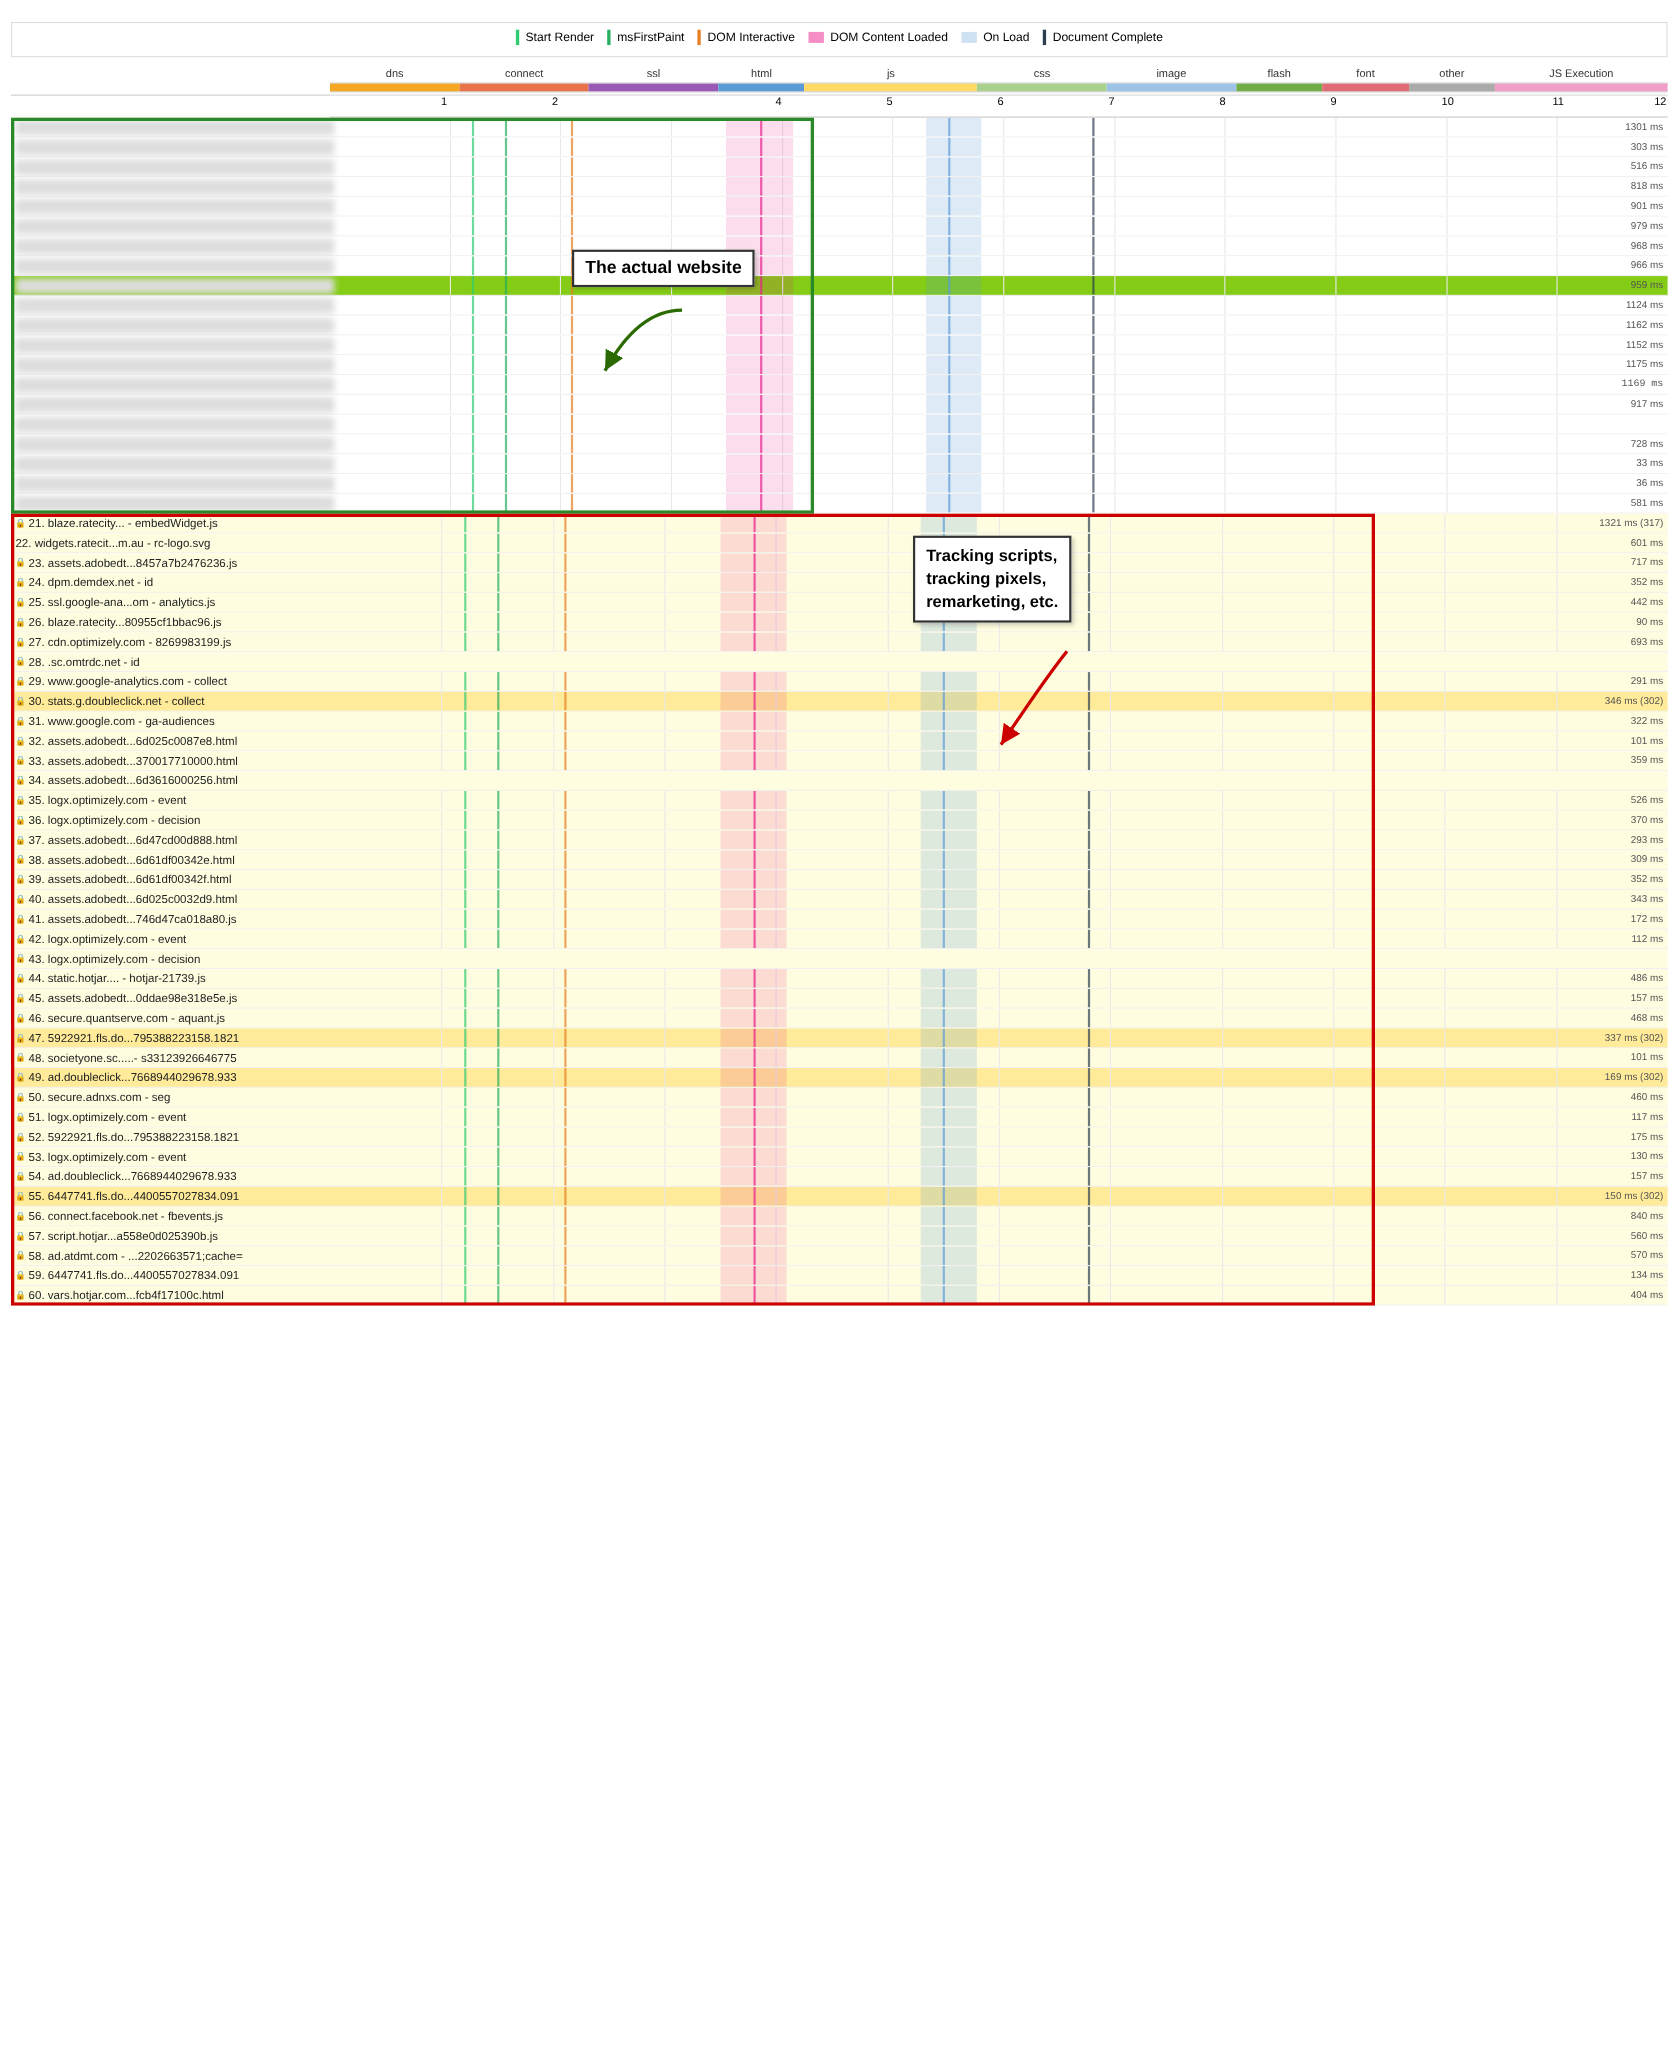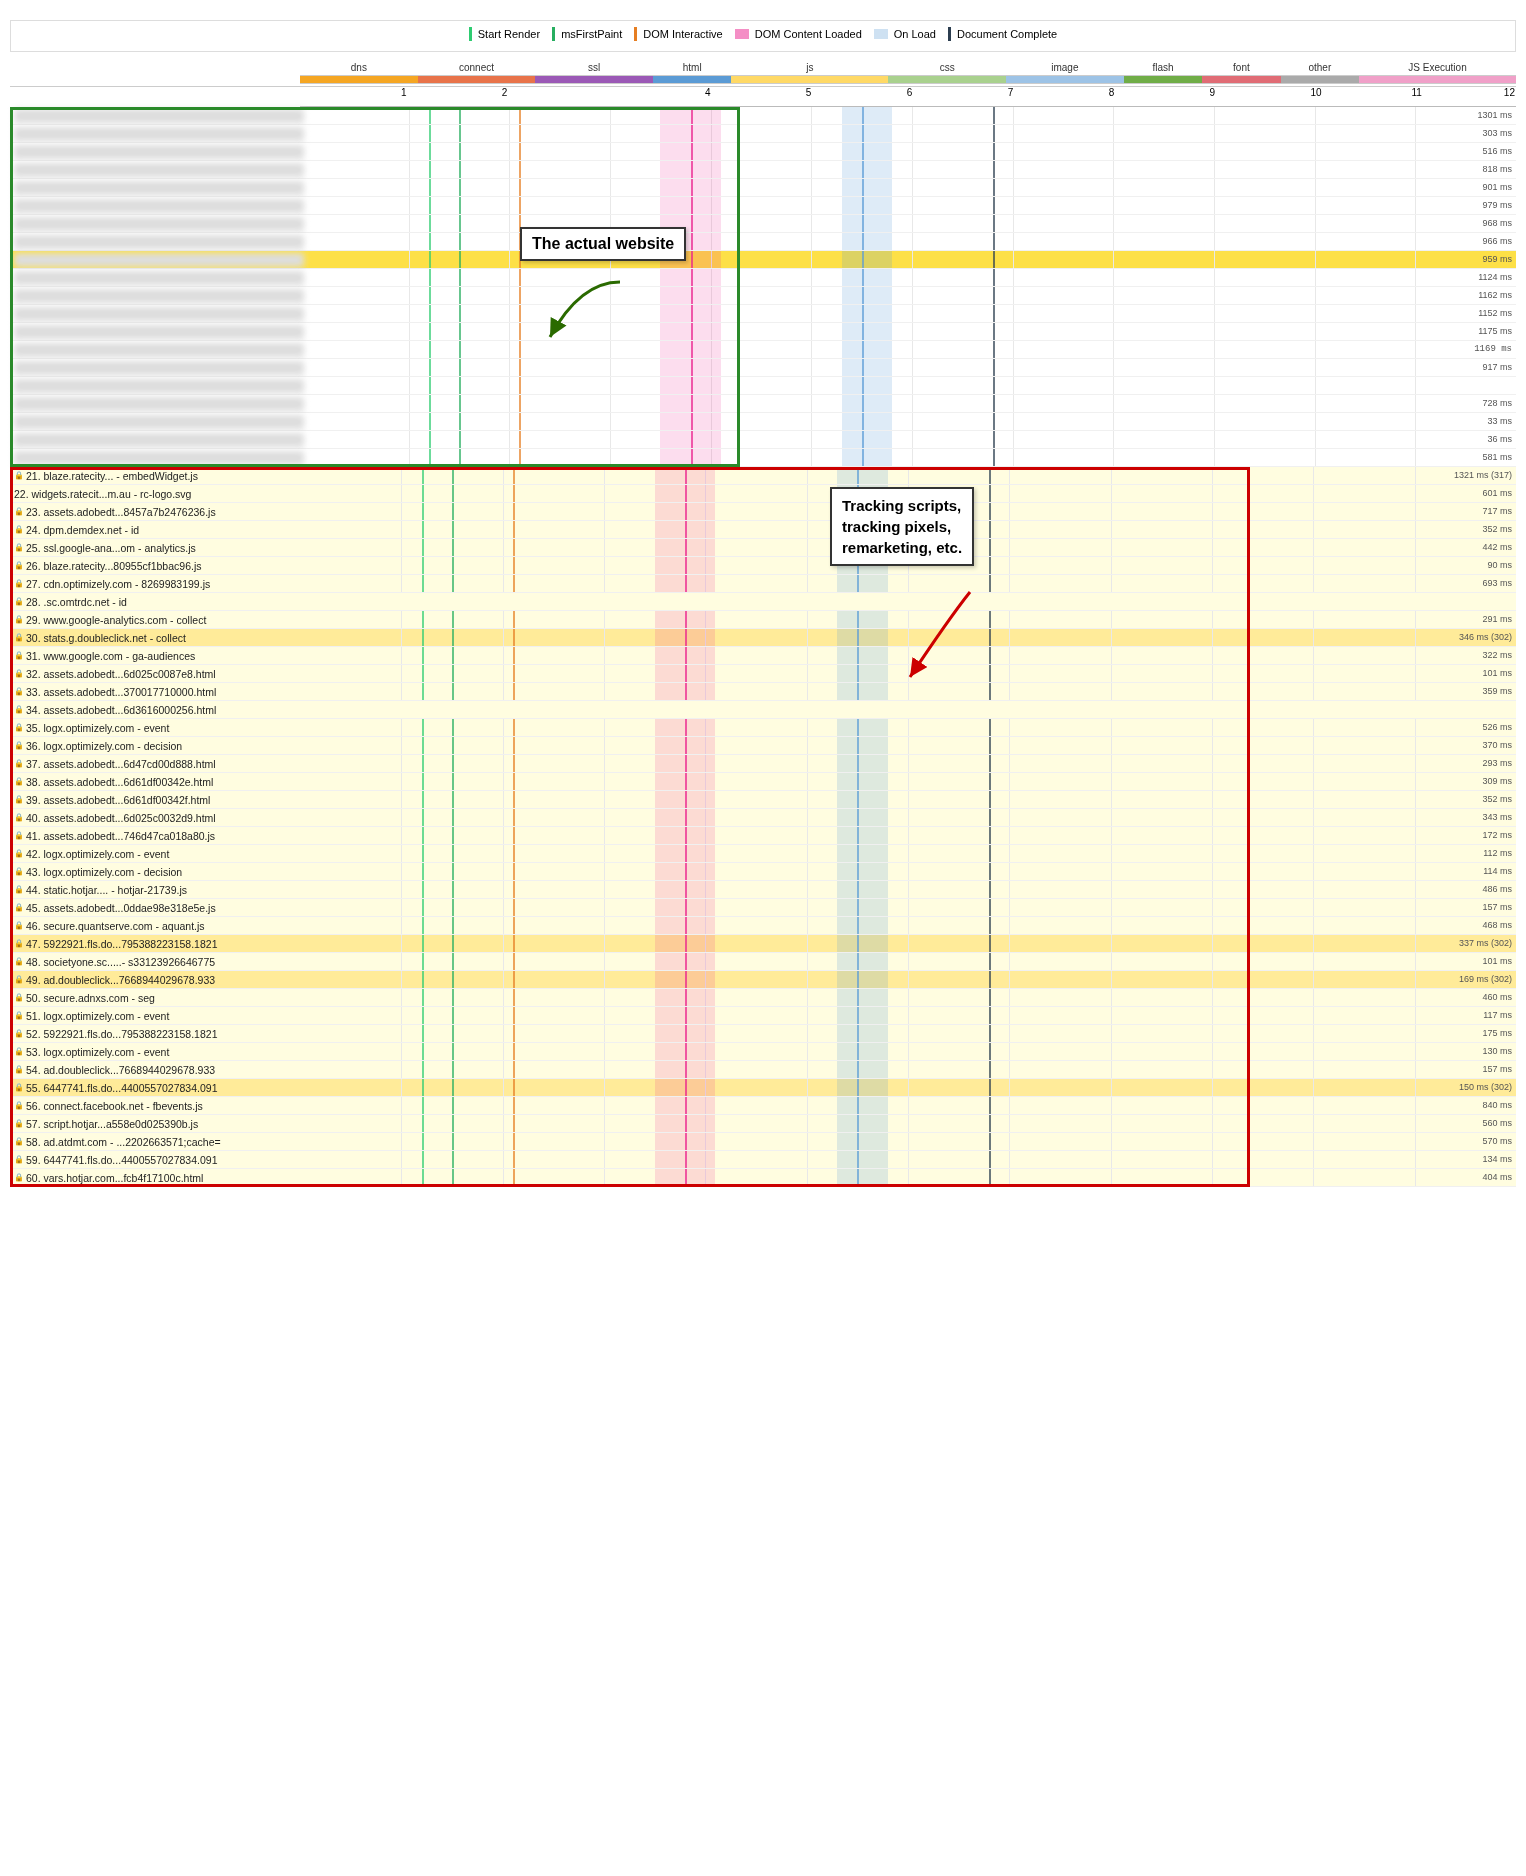--- a/index.html
+++ b/index.html
@@ -362,21 +362,21 @@
             <div style="position: absolute; top: 0px; bottom: 0px; left: 12.5%; width: 2px; background: rgb(39, 174, 96); z-index: 5; opacity: 0.7;"></div>
             <div style="position: absolute; top: 0px; bottom: 0px; left: 17.5%; width: 2px; background: rgb(230, 126, 34); z-index: 5; opacity: 0.7;"></div>
             <div style="position: absolute; top: 0px; bottom: 0px; left: 31.6667%; width: 2px; background: rgb(233, 30, 140); z-index: 5; opacity: 0.7;"></div>
             <div style="position: absolute; top: 0px; bottom: 0px; left: 45.8333%; width: 2px; background: rgb(91, 155, 213); z-index: 5; opacity: 0.7;"></div>
             <div style="position: absolute; top: 0px; bottom: 0px; left: 56.6667%; width: 2px; background: rgb(44, 62, 80); z-index: 5; opacity: 0.7;"></div>
             <div style="position: absolute; top: 0px; bottom: 0px; left: 29.1667%; width: 5%; background: rgba(233, 30, 140, 0.15); z-index: 2;"></div>
             <div style="position: absolute; top: 0px; bottom: 0px; left: 44.1667%; width: 4.16667%; background: rgba(91, 155, 213, 0.2); z-index: 2;"></div>
             <span style="position: absolute; right: 4px; top: 3px; font-size: 9px; color: rgb(85, 85, 85); z-index: 8; filter: blur(0px);">966 ms</span>
           </div>
         </div>
-        <div style="display: flex; align-items: center; height: 18px; border-bottom: 1px solid rgb(240, 240, 240); position: relative; background: #fde047; text-decoration: underline;">
+        <div style="display: flex; align-items: center; height: 18px; border-bottom: 1px solid rgb(240, 240, 240); position: relative; background: #84cc16; text-decoration: underline;">
           <div style="width: 290px; min-width: 290px; overflow: hidden; white-space: nowrap; text-overflow: ellipsis; padding: 0px 4px; font-size: 10.5px; color: rgb(34, 34, 34); display: flex; align-items: center; gap: 2px; filter: blur(3px); background: rgb(221, 221, 221); height: 14px; border-radius: 2px; margin: 0px 4px;"></div>
           <div style="flex: 1 1 0%; position: relative; height: 100%; overflow: hidden;">
             <div style="position: absolute; top: 0px; bottom: 0px; left: 8.33333%; width: 1px; background: rgb(232, 232, 232); z-index: 1;"></div>
             <div style="position: absolute; top: 0px; bottom: 0px; left: 16.6667%; width: 1px; background: rgb(232, 232, 232); z-index: 1;"></div>
             <div style="position: absolute; top: 0px; bottom: 0px; left: 25%; width: 1px; background: rgb(232, 232, 232); z-index: 1;"></div>
             <div style="position: absolute; top: 0px; bottom: 0px; left: 33.3333%; width: 1px; background: rgb(232, 232, 232); z-index: 1;"></div>
             <div style="position: absolute; top: 0px; bottom: 0px; left: 41.6667%; width: 1px; background: rgb(232, 232, 232); z-index: 1;"></div>
             <div style="position: absolute; top: 0px; bottom: 0px; left: 50%; width: 1px; background: rgb(232, 232, 232); z-index: 1;"></div>
             <div style="position: absolute; top: 0px; bottom: 0px; left: 58.3333%; width: 1px; background: rgb(232, 232, 232); z-index: 1;"></div>
             <div style="position: absolute; top: 0px; bottom: 0px; left: 66.6667%; width: 1px; background: rgb(232, 232, 232); z-index: 1;"></div>
@@ -1237,42 +1237,20 @@
             <div style="position: absolute; top: 0px; bottom: 0px; left: 56.6667%; width: 2px; background: rgb(44, 62, 80); z-index: 5; opacity: 0.7;"></div>
             <div style="position: absolute; top: 0px; bottom: 0px; left: 29.1667%; width: 5%; background: rgba(233, 30, 140, 0.15); z-index: 2;"></div>
             <div style="position: absolute; top: 0px; bottom: 0px; left: 44.1667%; width: 4.16667%; background: rgba(91, 155, 213, 0.2); z-index: 2;"></div>
             <span style="position: absolute; right: 4px; top: 3px; font-size: 9px; color: rgb(85, 85, 85); z-index: 8;">112 ms</span>
           </div>
         </div>
         <div style="display: flex; align-items: center; height: 18px; border-bottom: 1px solid rgb(240, 240, 240); position: relative; background: rgb(255, 253, 224);">
           <div style="width: 290px; min-width: 290px; overflow: hidden; white-space: nowrap; text-overflow: ellipsis; padding: 0px 4px; font-size: 10.5px; color: rgb(34, 34, 34); display: flex; align-items: center; gap: 2px;">
             <span style="font-size: 8px;">🔒</span>
             <span>43. logx.optimizely.com - decision</span>
-          </div>
-          <div style="flex: 1 1 0%; position: relative; height: 100%; overflow: hidden;">
-            <div style="position: absolute; top: 0px; bottom: 0px; left: 8.33333%; width: 1px; background: rgb(232, 232, 232); z-index: 1;"></div>
-            <div style="position: absolute; top: 0px; bottom: 0px; left: 16.6667%; width: 1px; background: rgb(232, 232, 232); z-index: 1;"></div>
-            <div style="position: absolute; top: 0px; bottom: 0px; left: 25%; width: 1px; background: rgb(232, 232, 232); z-index: 1;"></div>
-            <div style="position: absolute; top: 0px; bottom: 0px; left: 33.3333%; width: 1px; background: rgb(232, 232, 232); z-index: 1;"></div>
-            <div style="position: absolute; top: 0px; bottom: 0px; left: 41.6667%; width: 1px; background: rgb(232, 232, 232); z-index: 1;"></div>
-            <div style="position: absolute; top: 0px; bottom: 0px; left: 50%; width: 1px; background: rgb(232, 232, 232); z-index: 1;"></div>
-            <div style="position: absolute; top: 0px; bottom: 0px; left: 58.3333%; width: 1px; background: rgb(232, 232, 232); z-index: 1;"></div>
-            <div style="position: absolute; top: 0px; bottom: 0px; left: 66.6667%; width: 1px; background: rgb(232, 232, 232); z-index: 1;"></div>
-            <div style="position: absolute; top: 0px; bottom: 0px; left: 75%; width: 1px; background: rgb(232, 232, 232); z-index: 1;"></div>
-            <div style="position: absolute; top: 0px; bottom: 0px; left: 83.3333%; width: 1px; background: rgb(232, 232, 232); z-index: 1;"></div>
-            <div style="position: absolute; top: 0px; bottom: 0px; left: 91.6667%; width: 1px; background: rgb(232, 232, 232); z-index: 1;"></div>
-            <div style="position: absolute; top: 0px; bottom: 0px; left: 10%; width: 2px; background: rgb(46, 204, 113); z-index: 5; opacity: 0.7;"></div>
-            <div style="position: absolute; top: 0px; bottom: 0px; left: 12.5%; width: 2px; background: rgb(39, 174, 96); z-index: 5; opacity: 0.7;"></div>
-            <div style="position: absolute; top: 0px; bottom: 0px; left: 17.5%; width: 2px; background: rgb(230, 126, 34); z-index: 5; opacity: 0.7;"></div>
-            <div style="position: absolute; top: 0px; bottom: 0px; left: 31.6667%; width: 2px; background: rgb(233, 30, 140); z-index: 5; opacity: 0.7;"></div>
-            <div style="position: absolute; top: 0px; bottom: 0px; left: 45.8333%; width: 2px; background: rgb(91, 155, 213); z-index: 5; opacity: 0.7;"></div>
-            <div style="position: absolute; top: 0px; bottom: 0px; left: 56.6667%; width: 2px; background: rgb(44, 62, 80); z-index: 5; opacity: 0.7;"></div>
-            <div style="position: absolute; top: 0px; bottom: 0px; left: 29.1667%; width: 5%; background: rgba(233, 30, 140, 0.15); z-index: 2;"></div>
-            <div style="position: absolute; top: 0px; bottom: 0px; left: 44.1667%; width: 4.16667%; background: rgba(91, 155, 213, 0.2); z-index: 2;"></div>
-            <span style="position: absolute; right: 4px; top: 3px; font-size: 9px; color: rgb(85, 85, 85); z-index: 8;">114 ms</span>
           </div>
         </div>
         <div style="display: flex; align-items: center; height: 18px; border-bottom: 1px solid rgb(240, 240, 240); position: relative; background: rgb(255, 253, 224);">
           <div style="width: 290px; min-width: 290px; overflow: hidden; white-space: nowrap; text-overflow: ellipsis; padding: 0px 4px; font-size: 10.5px; color: rgb(34, 34, 34); display: flex; align-items: center; gap: 2px;">
             <span style="font-size: 8px;">🔒</span>
             <span>44. static.hotjar.... - hotjar-21739.js</span>
           </div>
           <div style="flex: 1 1 0%; position: relative; height: 100%; overflow: hidden;">
             <div style="position: absolute; top: 0px; bottom: 0px; left: 8.33333%; width: 1px; background: rgb(232, 232, 232); z-index: 1;"></div>
             <div style="position: absolute; top: 0px; bottom: 0px; left: 16.6667%; width: 1px; background: rgb(232, 232, 232); z-index: 1;"></div>

